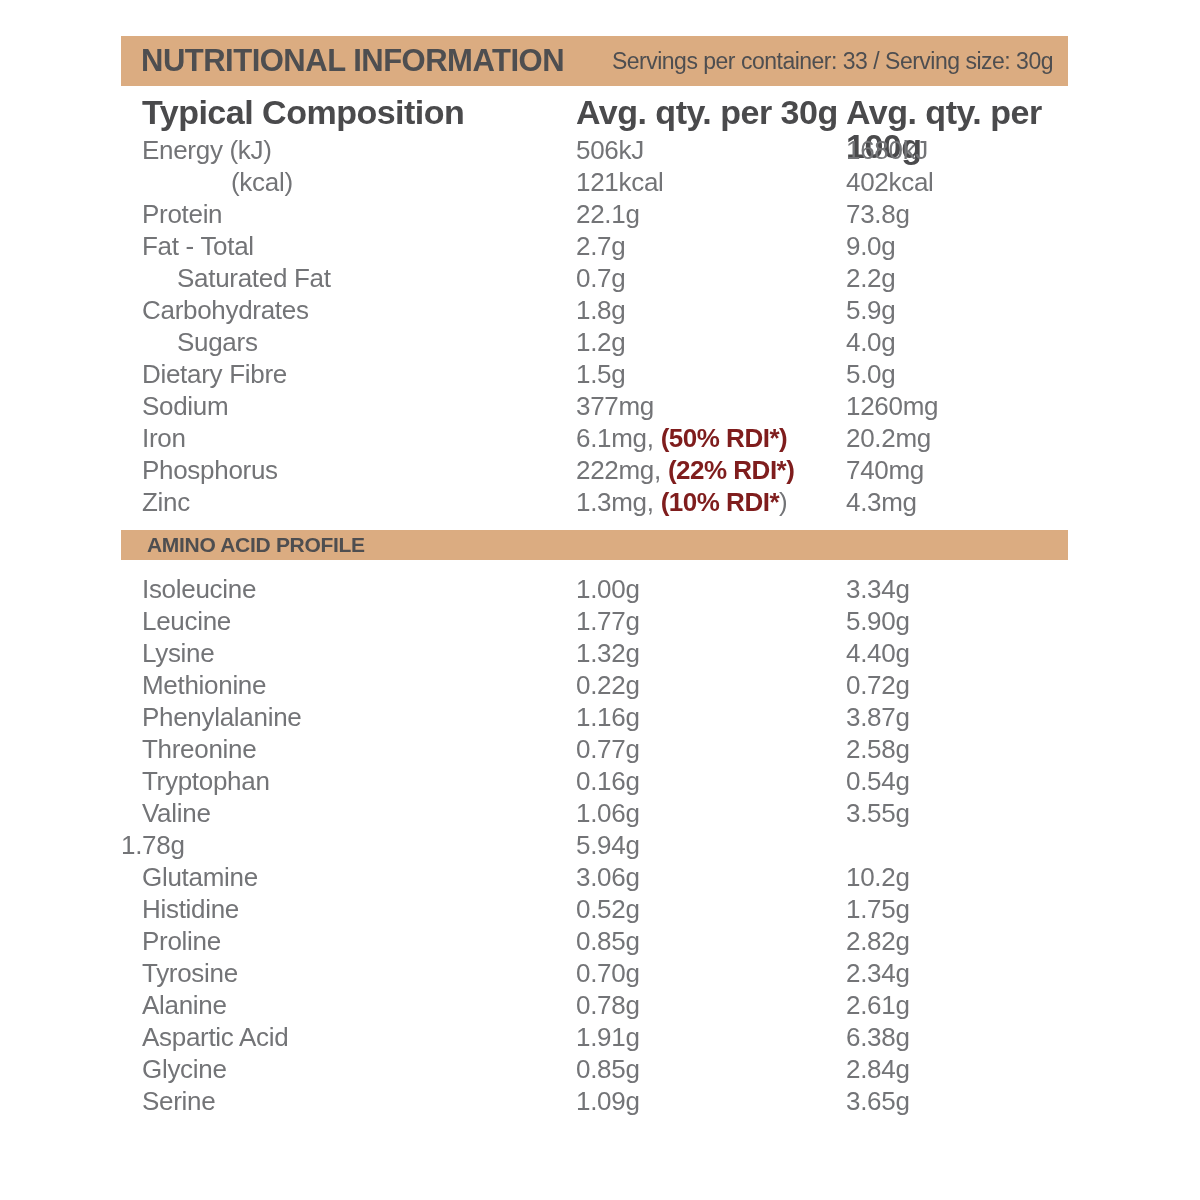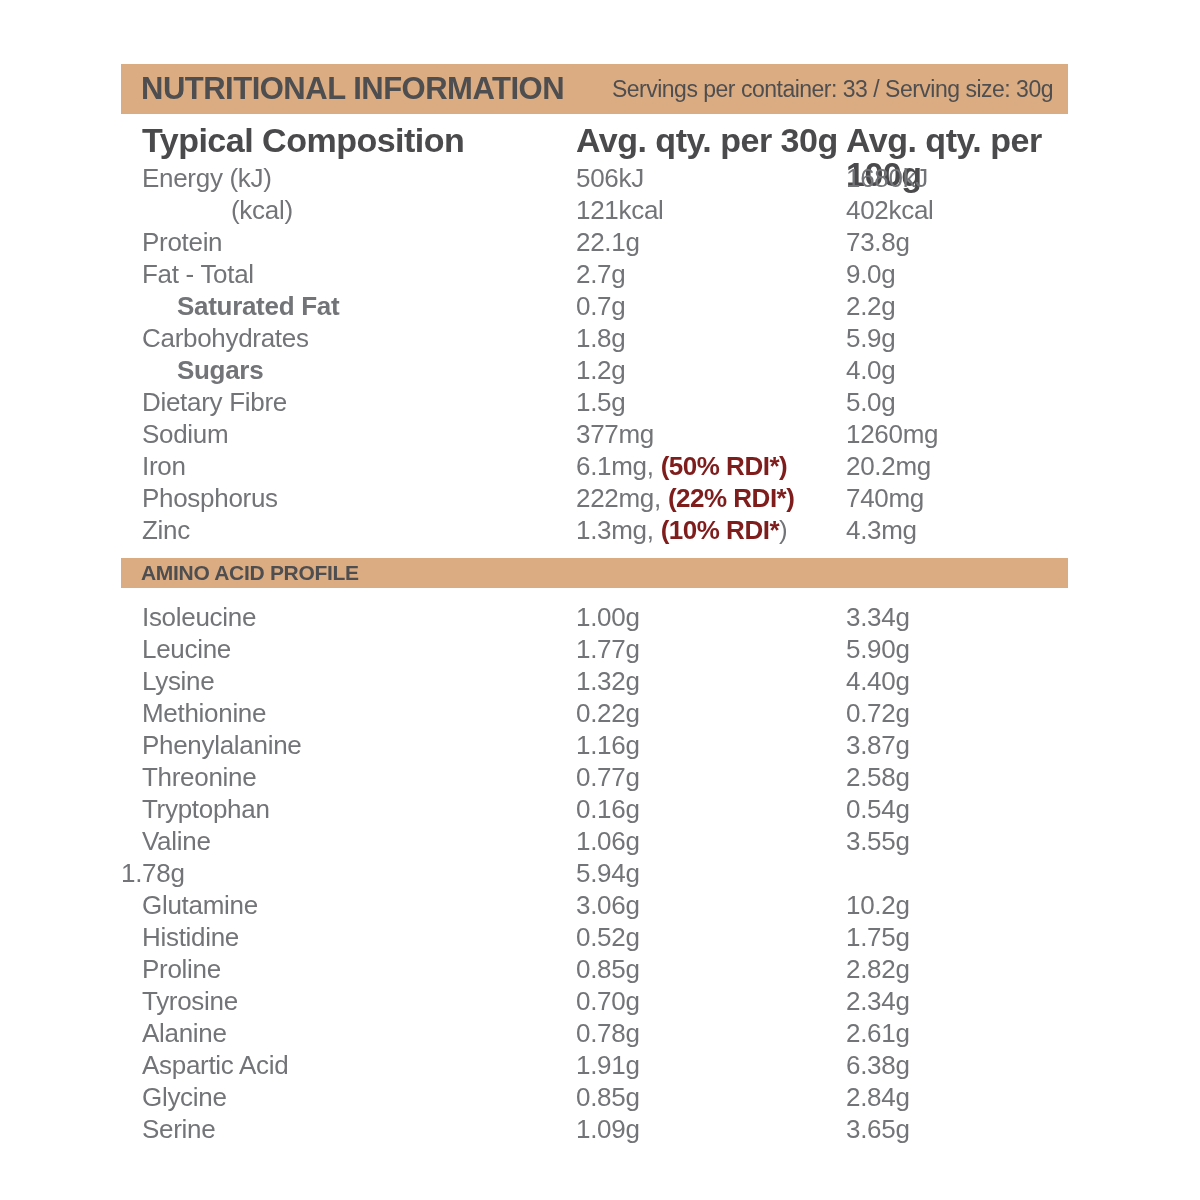--- a/index.html
+++ b/index.html
@@ -7,21 +7,21 @@
     position: relative;
     width: 1200px;
     height: 1200px;
     background: #ffffff;
     font-family: "Liberation Sans", "DejaVu Sans", sans-serif;
     overflow: hidden;
   }
   .panel {
     position: absolute;
     left: 121px;
-    top: 64px;
+    top: 36px;
     width: 947px;
   }
   .title-band {
     height: 50px;
     background: #dbac81;
     display: flex;
     align-items: center;
     padding: 0 15px 0 20px;
     box-sizing: border-box;
   }
@@ -57,31 +57,31 @@
   }
   .comp-body { margin-top: 5px; }
   .t-row {
     height: 32px;
     line-height: 32px;
     font-size: 26px;
     letter-spacing: -0.3px;
     color: #737477;
   }
   .t-row > div { white-space: nowrap; }
-  .t-row.indent-1 .col-label { padding-left: 56px; font-weight: bold; }
+  .t-row.indent-1 .col-label { padding-left: 56px; }
   .t-row.indent-2 .col-label { padding-left: 110px; }
   .rdi { font-weight: bold; color: #7f1d1d; margin-left: 7px; letter-spacing: -0.5px; }
   .rdi:empty { display: none; }
   .after:empty { display: none; }
   .amino-band {
     margin-top: 12px;
     height: 30px;
     line-height: 30px;
     background: #dbac81;
-    padding-left: 20px;
+    padding-left: 26px;
     box-sizing: border-box;
   }
   .amino-band .amino-title {
     font-size: 21px;
     font-weight: bold;
     letter-spacing: -0.3px;
     color: #4e4e50;
   }
   .amino-body { margin-top: 13px; }
 </style>

